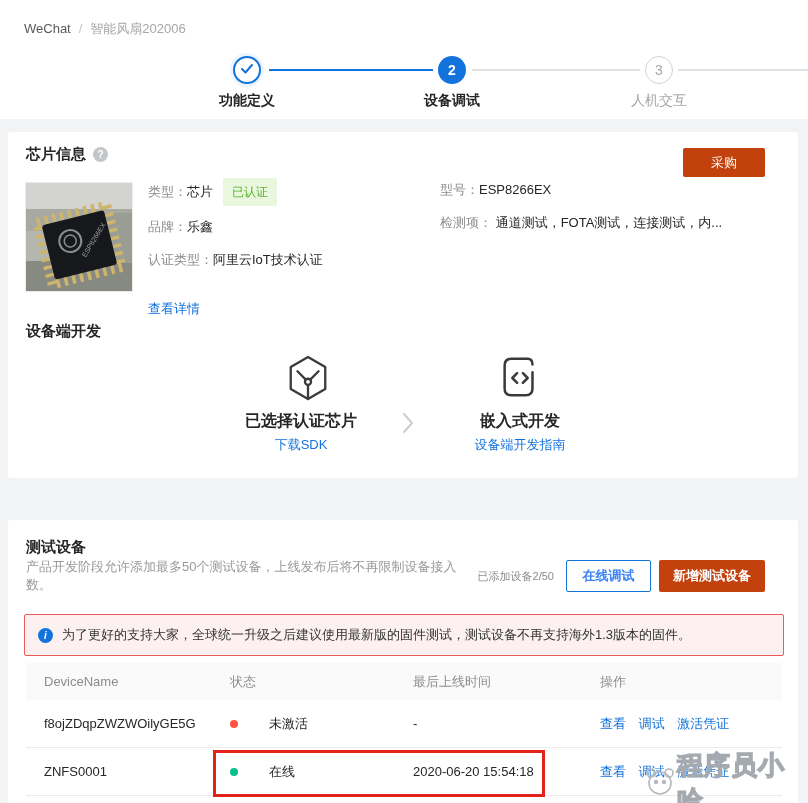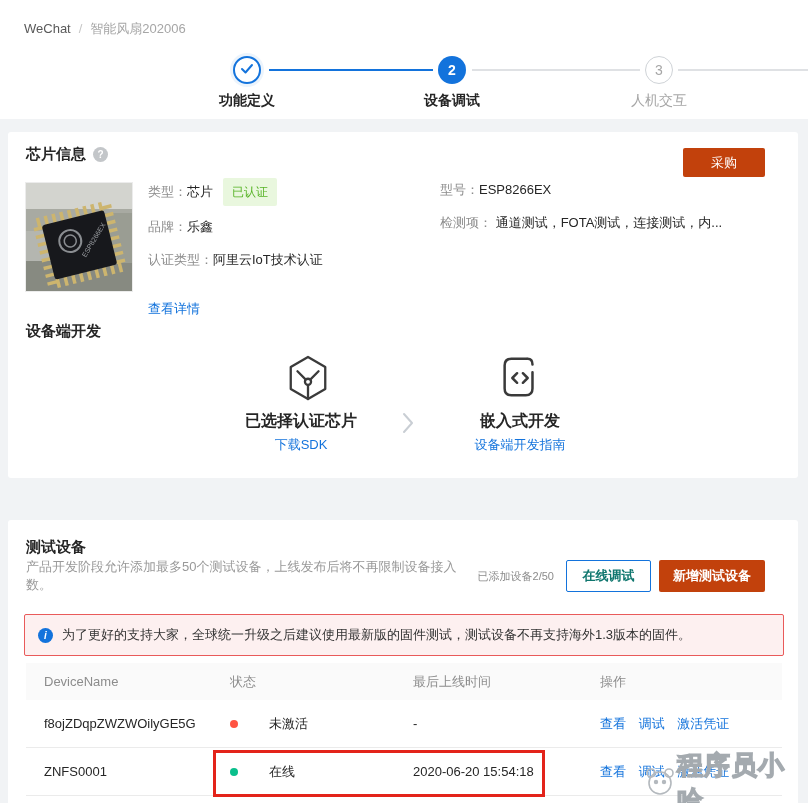--- a/index.html
+++ b/index.html
@@ -32,21 +32,21 @@
   .card2{top:520px;height:293px;}
   .sec-title{position:absolute;margin:0;font-size:15px;font-weight:bold;color:#262626;}
 
   .help-icon{display:inline-block;width:15px;height:15px;margin-left:7px;border-radius:50%;
     background:#c3c6c9;color:#fff;font-size:10px;line-height:15px;text-align:center;
     vertical-align:1px;cursor:pointer;}
 
   .btn{box-sizing:border-box;border:none;border-radius:2px;font-size:13px;cursor:pointer;
     font-family:"Liberation Sans",sans-serif;}
   .btn-primary{background:#c2410c;color:#fff;}
-  .btn-outline{background:#fff;color:#0f766e;border:1px solid #1373dc;}
+  .btn-outline{background:#fff;color:#3b82f6;border:1px solid #1373dc;}
   .buy-btn{position:absolute;top:16px;right:33px;width:82px;height:29px;}
 
   .chip-photo{position:absolute;left:17px;top:50px;width:108px;height:110px;
     border:1px solid #ececec;box-sizing:border-box;background:#fff;}
   .chip-col{position:absolute;top:46px;font-size:13px;line-height:24px;}
   .col-left{left:140px;width:280px;}
   .col-right{left:432px;width:340px;}
   .field{margin-bottom:9px;white-space:nowrap;}
   .f-label{color:#8c8c8c;}
   .f-value{color:#262626;}

